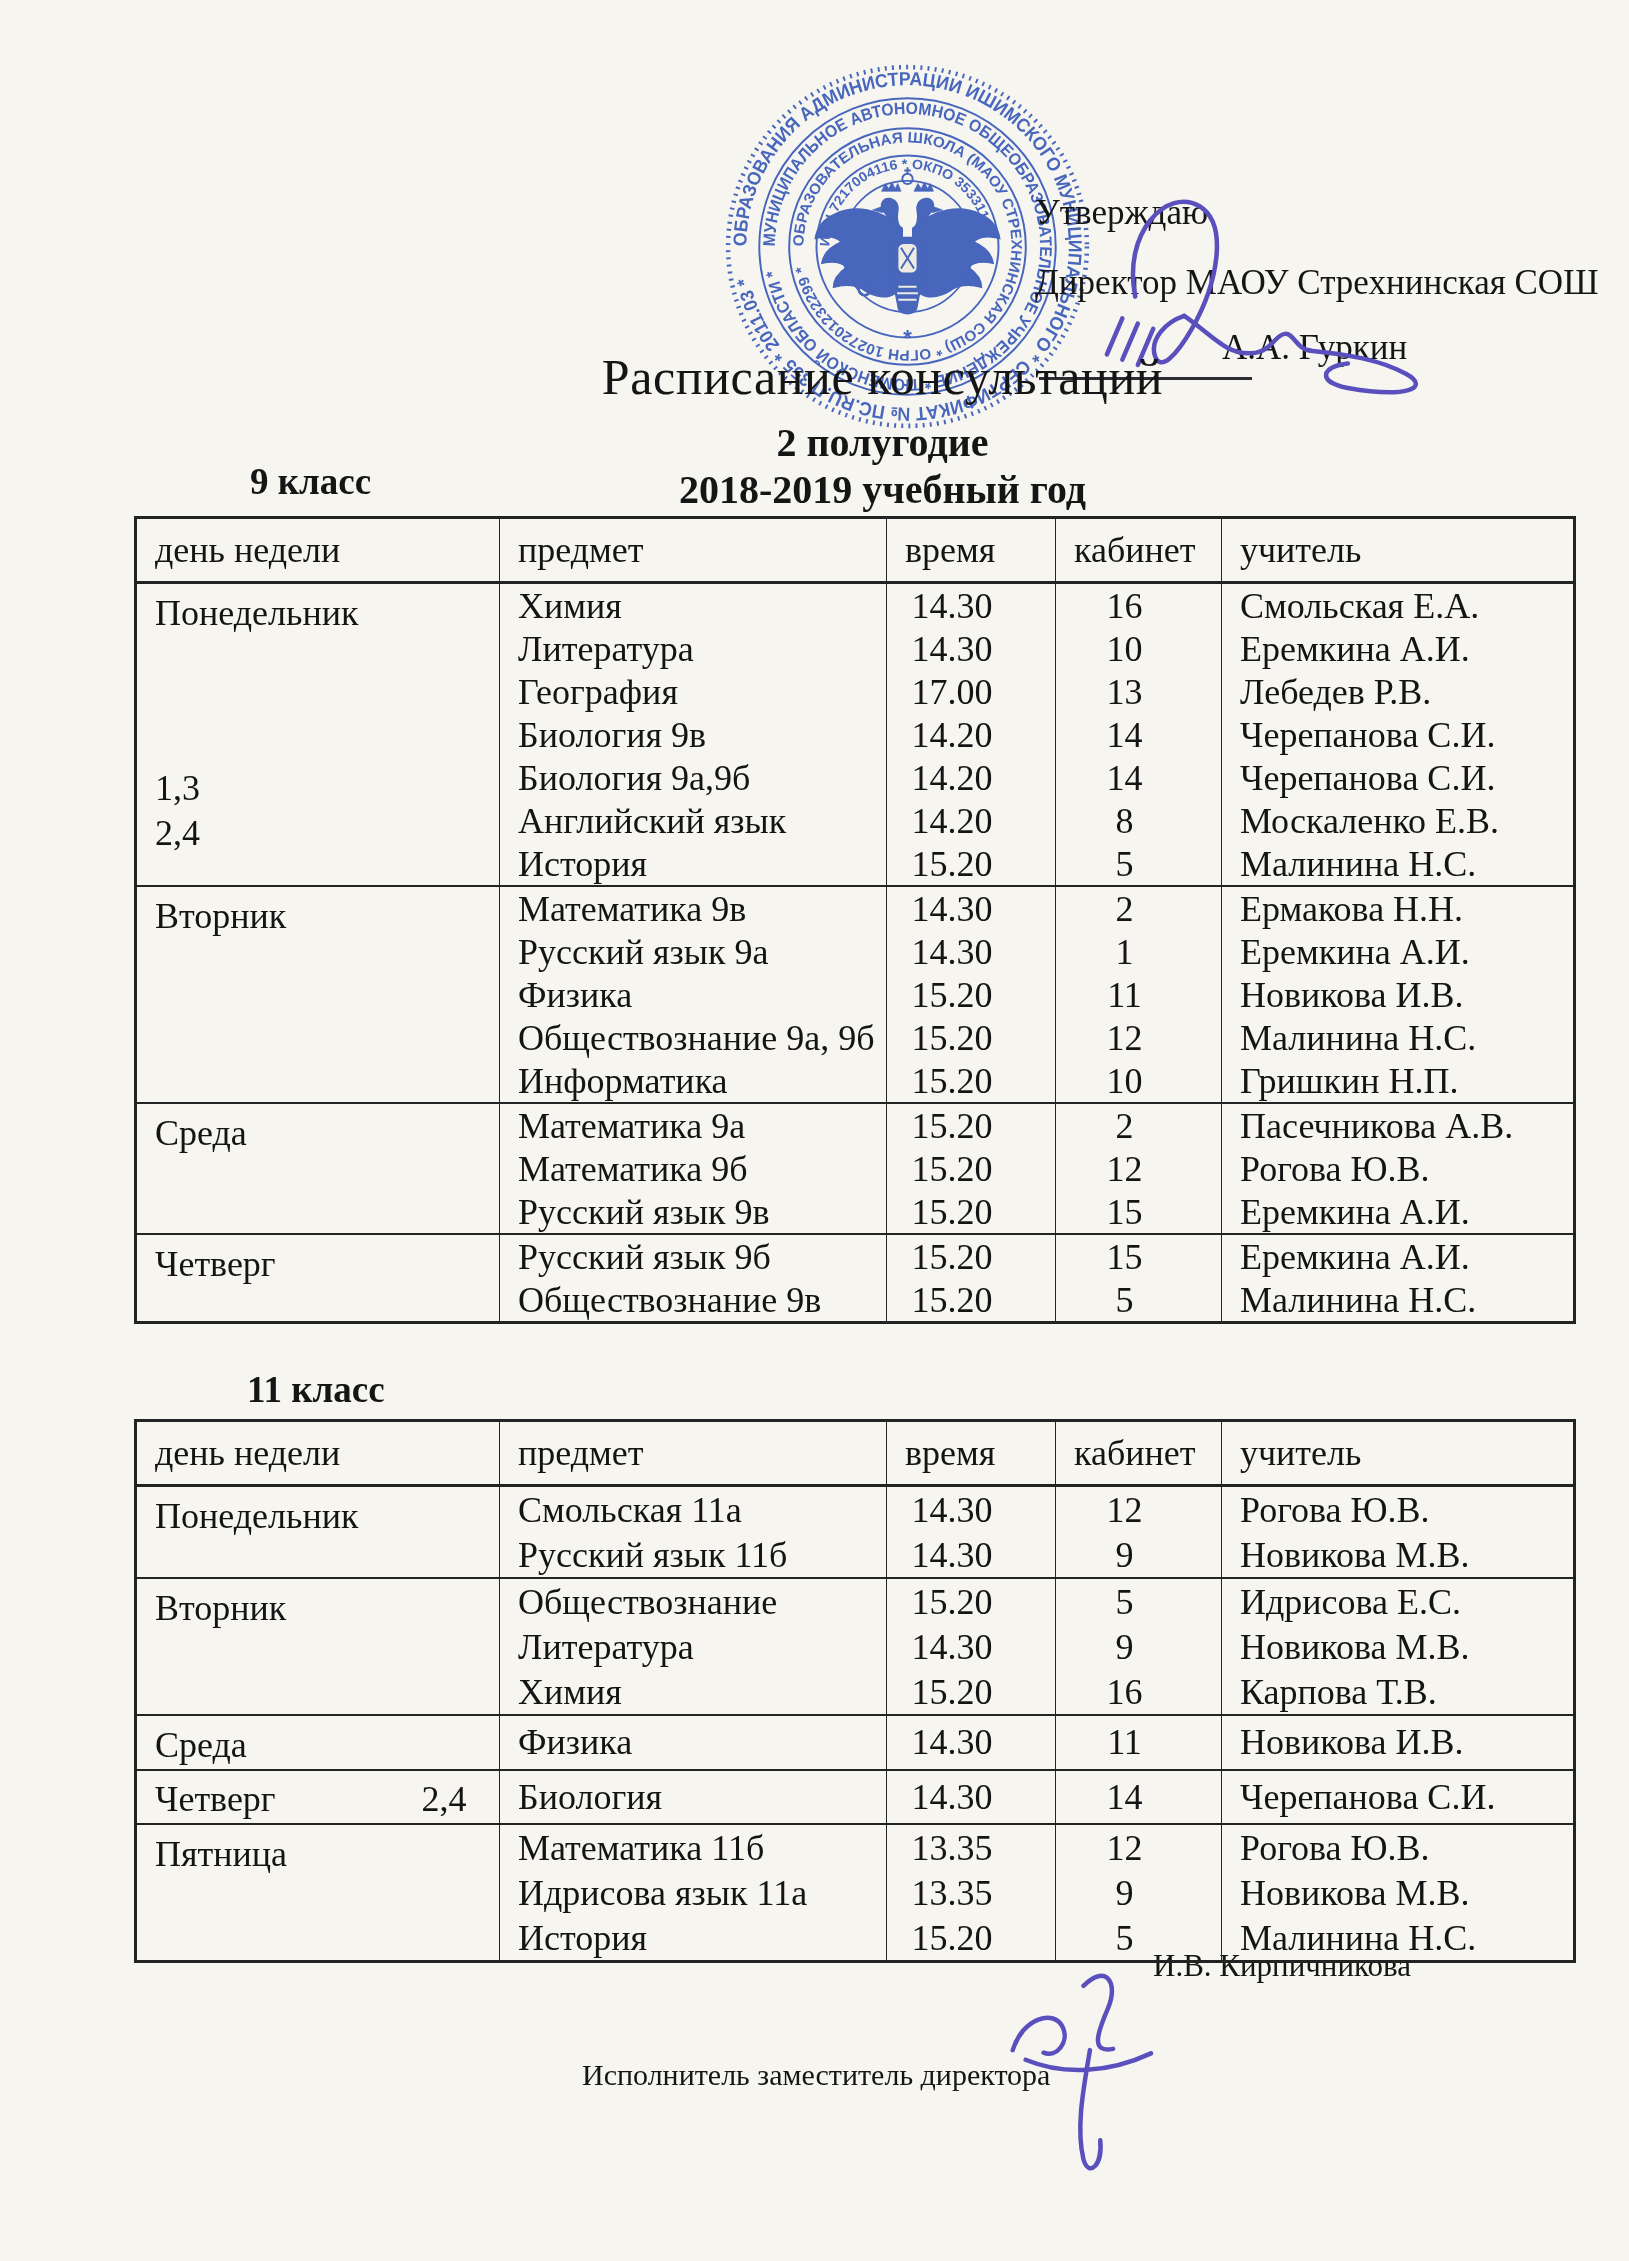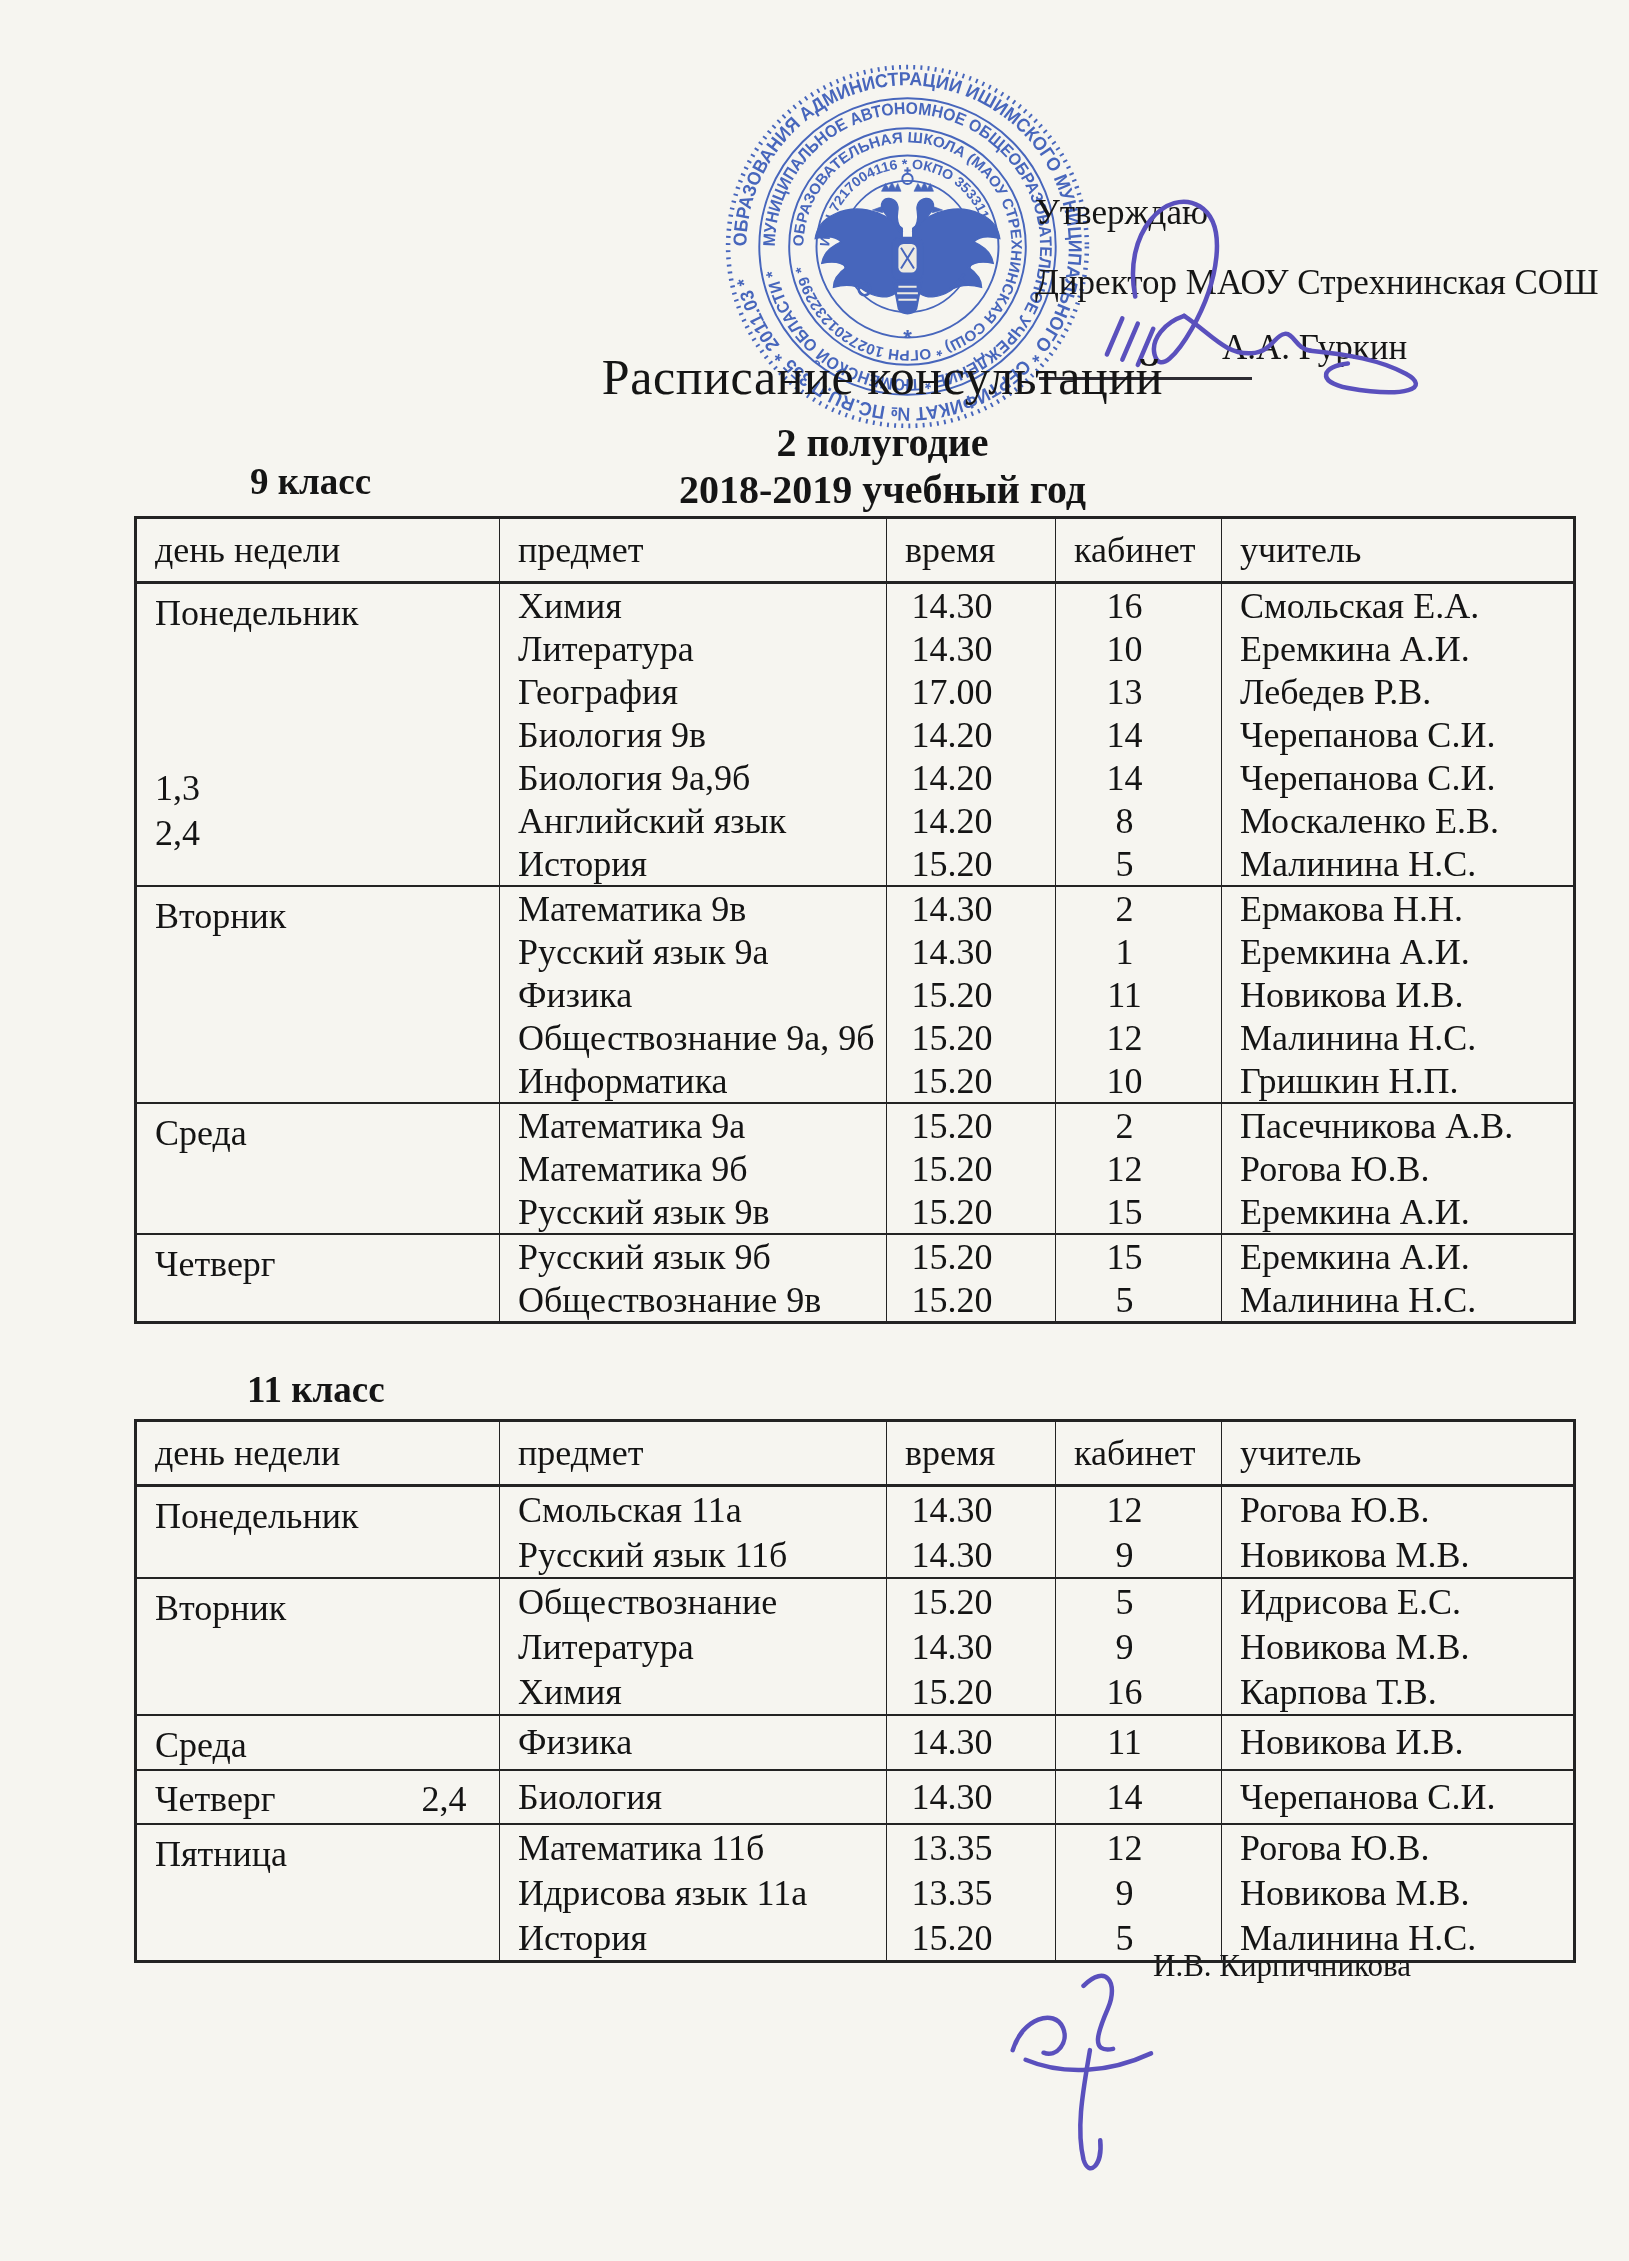--- a/index.html
+++ b/index.html
@@ -376,20 +376,21 @@
     </tr>
     <tr class="item">
       <td>История</td>
       <td class="tim">15.20</td>
       <td class="cab">5</td>
       <td>Малинина Н.С.</td>
     </tr>
   </tbody>
     </table>
 
+  <div class="footer-label">Исполнитель заместитель директора</div>
   <div class="footer-name">И.В. Кирпичникова</div>
   <svg class="exec-sig" viewBox="0 0 300 360">
     <g fill="none" stroke="#5a50bd" stroke-width="7" stroke-linecap="round">
       <path d="M40,160 C55,110 105,95 118,125 C128,148 108,172 88,164"></path>
       <path d="M150,60 C185,25 205,55 188,95 C172,132 160,165 196,158"></path>
       <path d="M60,175 C120,200 190,195 255,165"></path>
       <path d="M160,160 C150,220 138,280 150,330 C158,358 180,340 176,300"></path>
     </g>
   </svg>
 

